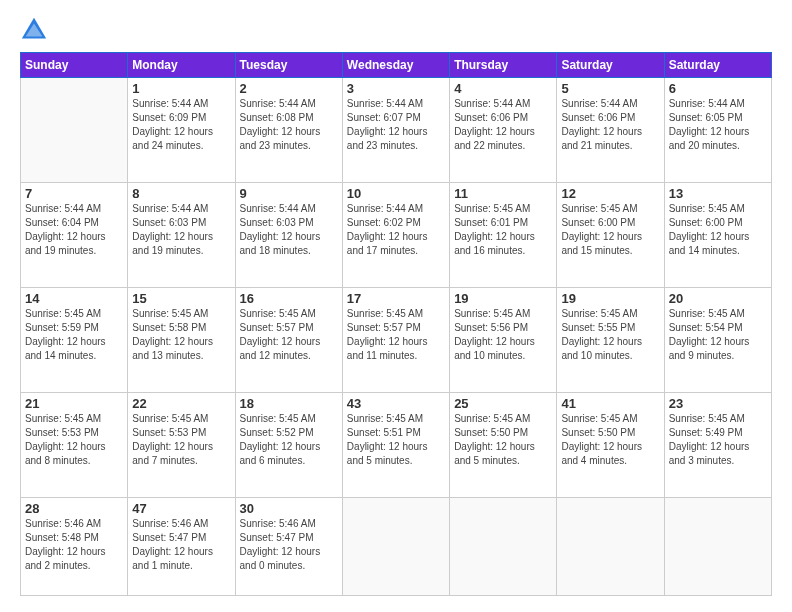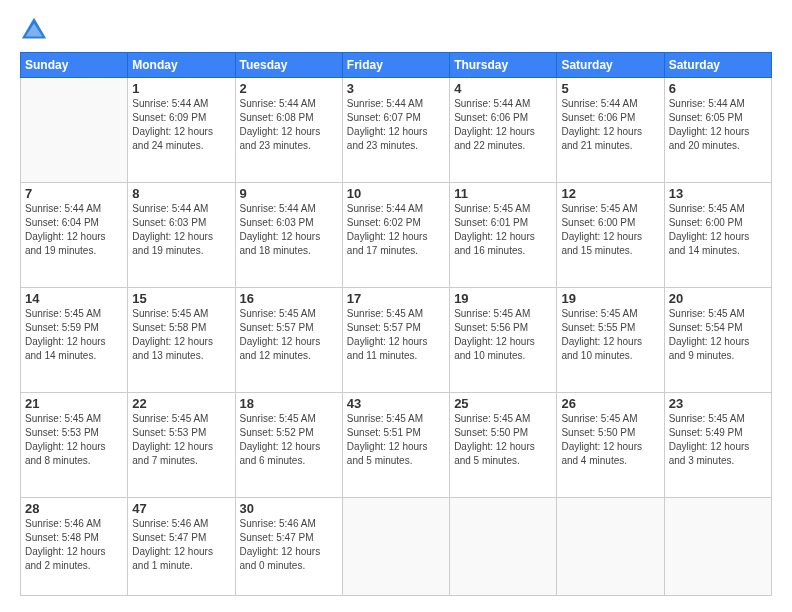--- a/index.html
+++ b/index.html
@@ -45,21 +45,21 @@
       color: #555;
     }
     .calendar {
       flex: 1;
       border: 1px solid #ccc;
       border-collapse: collapse;
       width: 100%;
       table-layout: fixed;
     }
     .calendar th {
-      background: #3b82f6;
+      background: #6d28d9;
       color: #fff;
       font-size: 12px;
       font-weight: bold;
       padding: 5px 4px;
       text-align: left;
       border: 1px solid #1a6dcf;
     }
     .calendar td {
       vertical-align: top;
       border: 1px solid #ccc;
@@ -107,21 +107,21 @@
       <div class="subtitle"></div>
     </div>
   </div>
 
   <table class="calendar">
     <thead>
       <tr>
       <th>Sunday</th>
           <th>Monday</th>
           <th>Tuesday</th>
-          <th>Friday</th>
+          <th>Wednesday</th>
           <th>Thursday</th>
           <th>Saturday</th>
           <th>Saturday</th>
         </tr>
     </thead>
     <tbody id="calendar-body">
     <tr>
           <td class="empty"></td>
           <td>
             <span class="day-number">1</span>
@@ -223,21 +223,21 @@
           </td>
           <td>
             <span class="day-number">43</span>
             <div class="day-info">Sunrise: 5:45 AM<br>Sunset: 5:51 PM<br>Daylight: 12 hours and 5 minutes.</div>
           </td>
           <td>
             <span class="day-number">25</span>
             <div class="day-info">Sunrise: 5:45 AM<br>Sunset: 5:50 PM<br>Daylight: 12 hours and 5 minutes.</div>
           </td>
           <td>
-            <span class="day-number">26</span>
+            <span class="day-number">41</span>
             <div class="day-info">Sunrise: 5:45 AM<br>Sunset: 5:50 PM<br>Daylight: 12 hours and 4 minutes.</div>
           </td>
           <td>
             <span class="day-number">23</span>
             <div class="day-info">Sunrise: 5:45 AM<br>Sunset: 5:49 PM<br>Daylight: 12 hours and 3 minutes.</div>
           </td>
         </tr>
         <tr class="row-last">
           <td>
             <span class="day-number">28</span>

